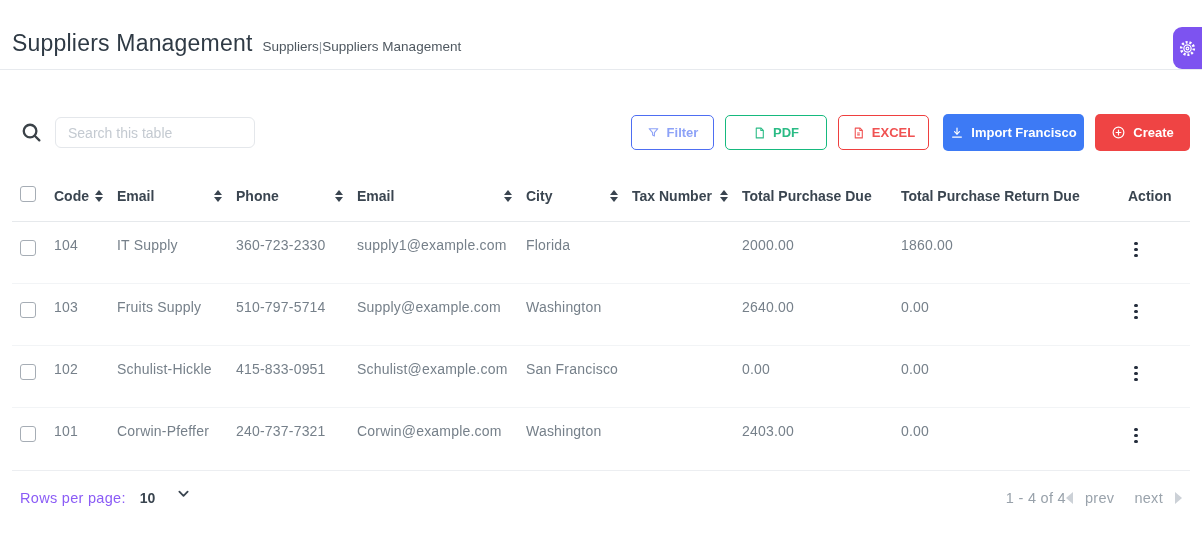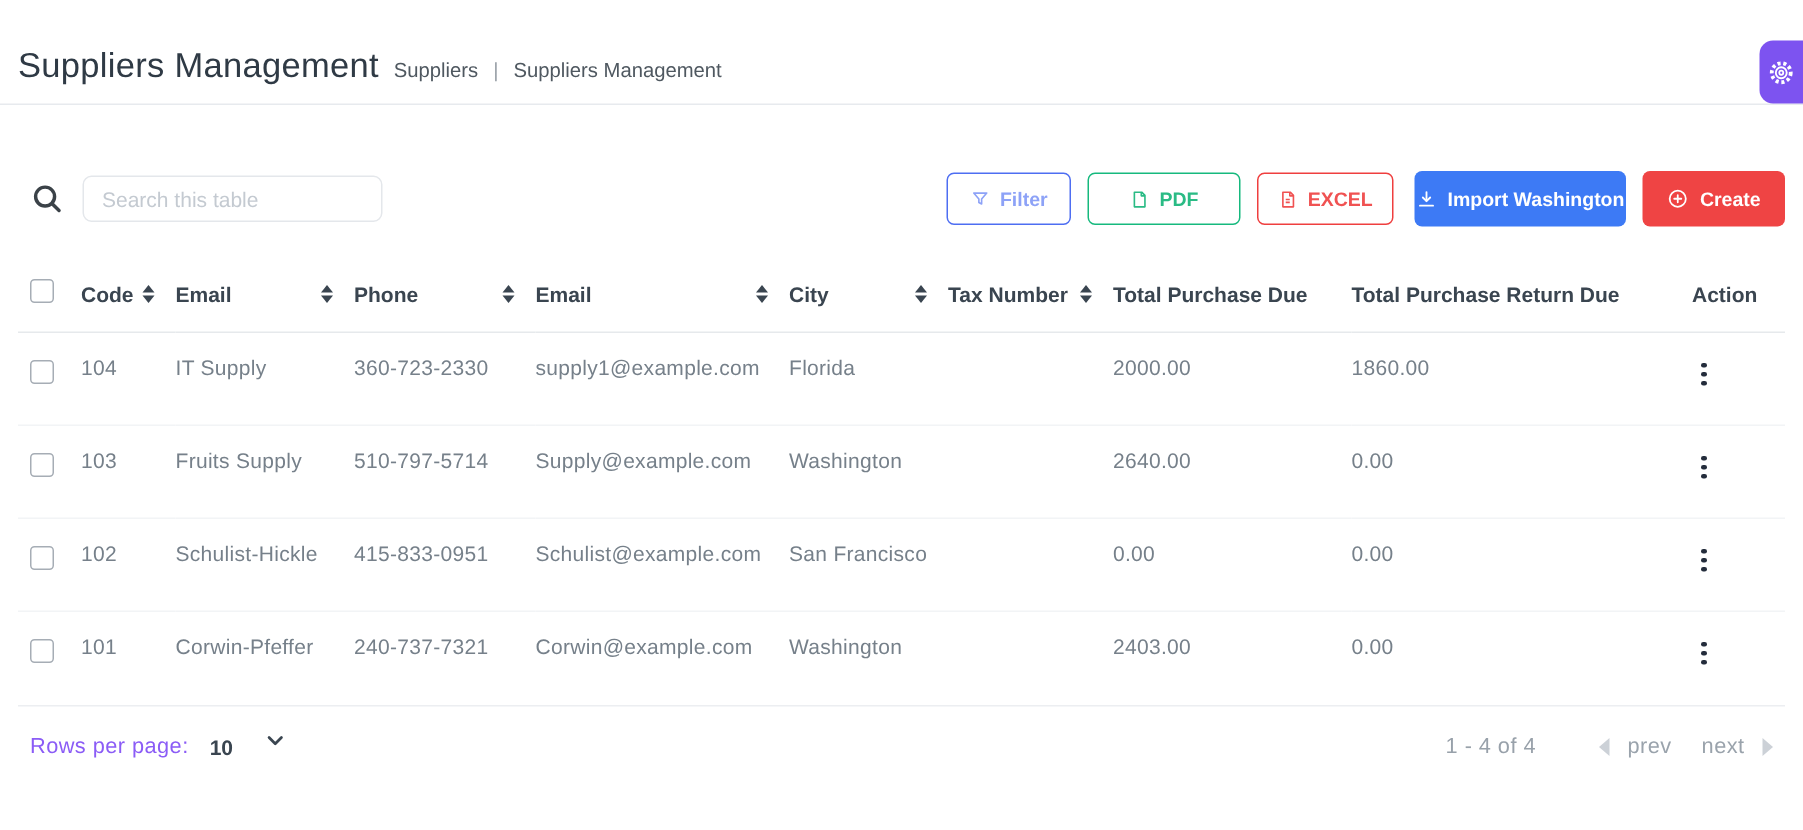--- a/index.html
+++ b/index.html
@@ -3,21 +3,21 @@
 <meta charset="utf-8">
 <style>
   * { margin:0; padding:0; box-sizing:border-box; }
   html,body { width:1202px; height:553px; background:#ffffff; overflow:hidden;
               font-family:"Liberation Sans", sans-serif; }
 
   
   .page-header { position:relative; height:70px; border-bottom:1px solid #e7eaee;
                  display:flex; align-items:baseline; padding:30px 12px 0; }
   .page-title { font-size:23px; font-weight:500; color:#2f3a45; letter-spacing:.2px; }
-  .breadcrumb { margin-left:10px; font-size:13.5px; color:#4f5860; display:flex; align-items:baseline; gap:10px; }
+  .breadcrumb { margin-left:10px; font-size:13.5px; color:#4f5860; display:flex; align-items:baseline; }
   .crumb-sep { color:#9aa1a8; }
   .settings-fab { position:absolute; top:27px; right:0; width:29px; height:42px;
                   background:#7d53f0; border-radius:9px 0 0 9px;
                   display:flex; align-items:center; justify-content:center; cursor:pointer; }
 
   
   .toolbar { margin:44px 12px 0; display:flex; align-items:center; }
   .search-icon { margin-left:8px; margin-right:12px; display:flex; }
   .search-input { width:200px; height:31px; border:1px solid #e4e7eb; border-radius:6px;
                   padding:0 12px; font-size:14px; color:#5b6570; outline:none;
@@ -56,21 +56,21 @@
            padding:4px 6px; margin-left:8px; cursor:pointer; }
   .kebab i { width:3.5px; height:3.5px; border-radius:50%; background:#242d3c; }
 
   
   .table-footer { margin:0 12px; border-top:1px solid #eceef1; height:55px;
                   display:flex; align-items:center; padding:0 8px; }
   .rpp-label { font-size:14.5px; color:#8b5cf6; letter-spacing:.3px; }
   .rpp-select { margin-left:14px; display:flex; align-items:flex-start; gap:23px; cursor:pointer; }
   .rpp-value { font-size:14px; font-weight:700; color:#3a4550; }
   .pager { margin-left:auto; display:flex; align-items:center; font-size:14.5px; color:#98a1aa; }
-  .range-text { margin-right:42px; letter-spacing:.3px; }
+  .range-text { letter-spacing:.3px; }
   .pg-arrow { width:0; height:0; cursor:pointer; }
   .pg-prev-arrow { border-top:6px solid transparent; border-bottom:6px solid transparent; border-right:7px solid #ccd1d7; }
   .pg-next-arrow { border-top:6px solid transparent; border-bottom:6px solid transparent; border-left:7px solid #ccd1d7; }
   .pg-link { color:#9aa3ac; cursor:pointer; letter-spacing:.3px; }
   .pg-prev { margin:0 10px 0 12px; }
   .pg-next { margin:0 12px 0 10px; }
 </style>
 </head>
 <body>
 
@@ -133,21 +133,21 @@
     </button>
 
     <button class="btn btn-import">
       <span style="display:flex;">
         <svg width="14" height="14" viewBox="0 0 24 24" fill="none" stroke="#ffffff" stroke-width="2.1" stroke-linecap="round" stroke-linejoin="round">
           <path d="M12 3.5v10"></path>
             <path d="M7.8 9.7l4.2 4.2 4.2-4.2"></path>
             <path d="M4.5 19h15"></path>
         </svg>
       </span>
-      <span>Import Washington</span>
+      <span>Import Francisco</span>
     </button>
 
     <button class="btn btn-create">
       <span style="display:flex;">
         <svg width="15" height="15" viewBox="0 0 24 24" fill="none" stroke="#ffffff" stroke-width="1.9" stroke-linecap="round">
           <circle cx="12" cy="12" r="8.6"></circle>
             <path d="M12 8.2v7.6M8.2 12h7.6"></path>
         </svg>
       </span>
       <span>Create</span>

